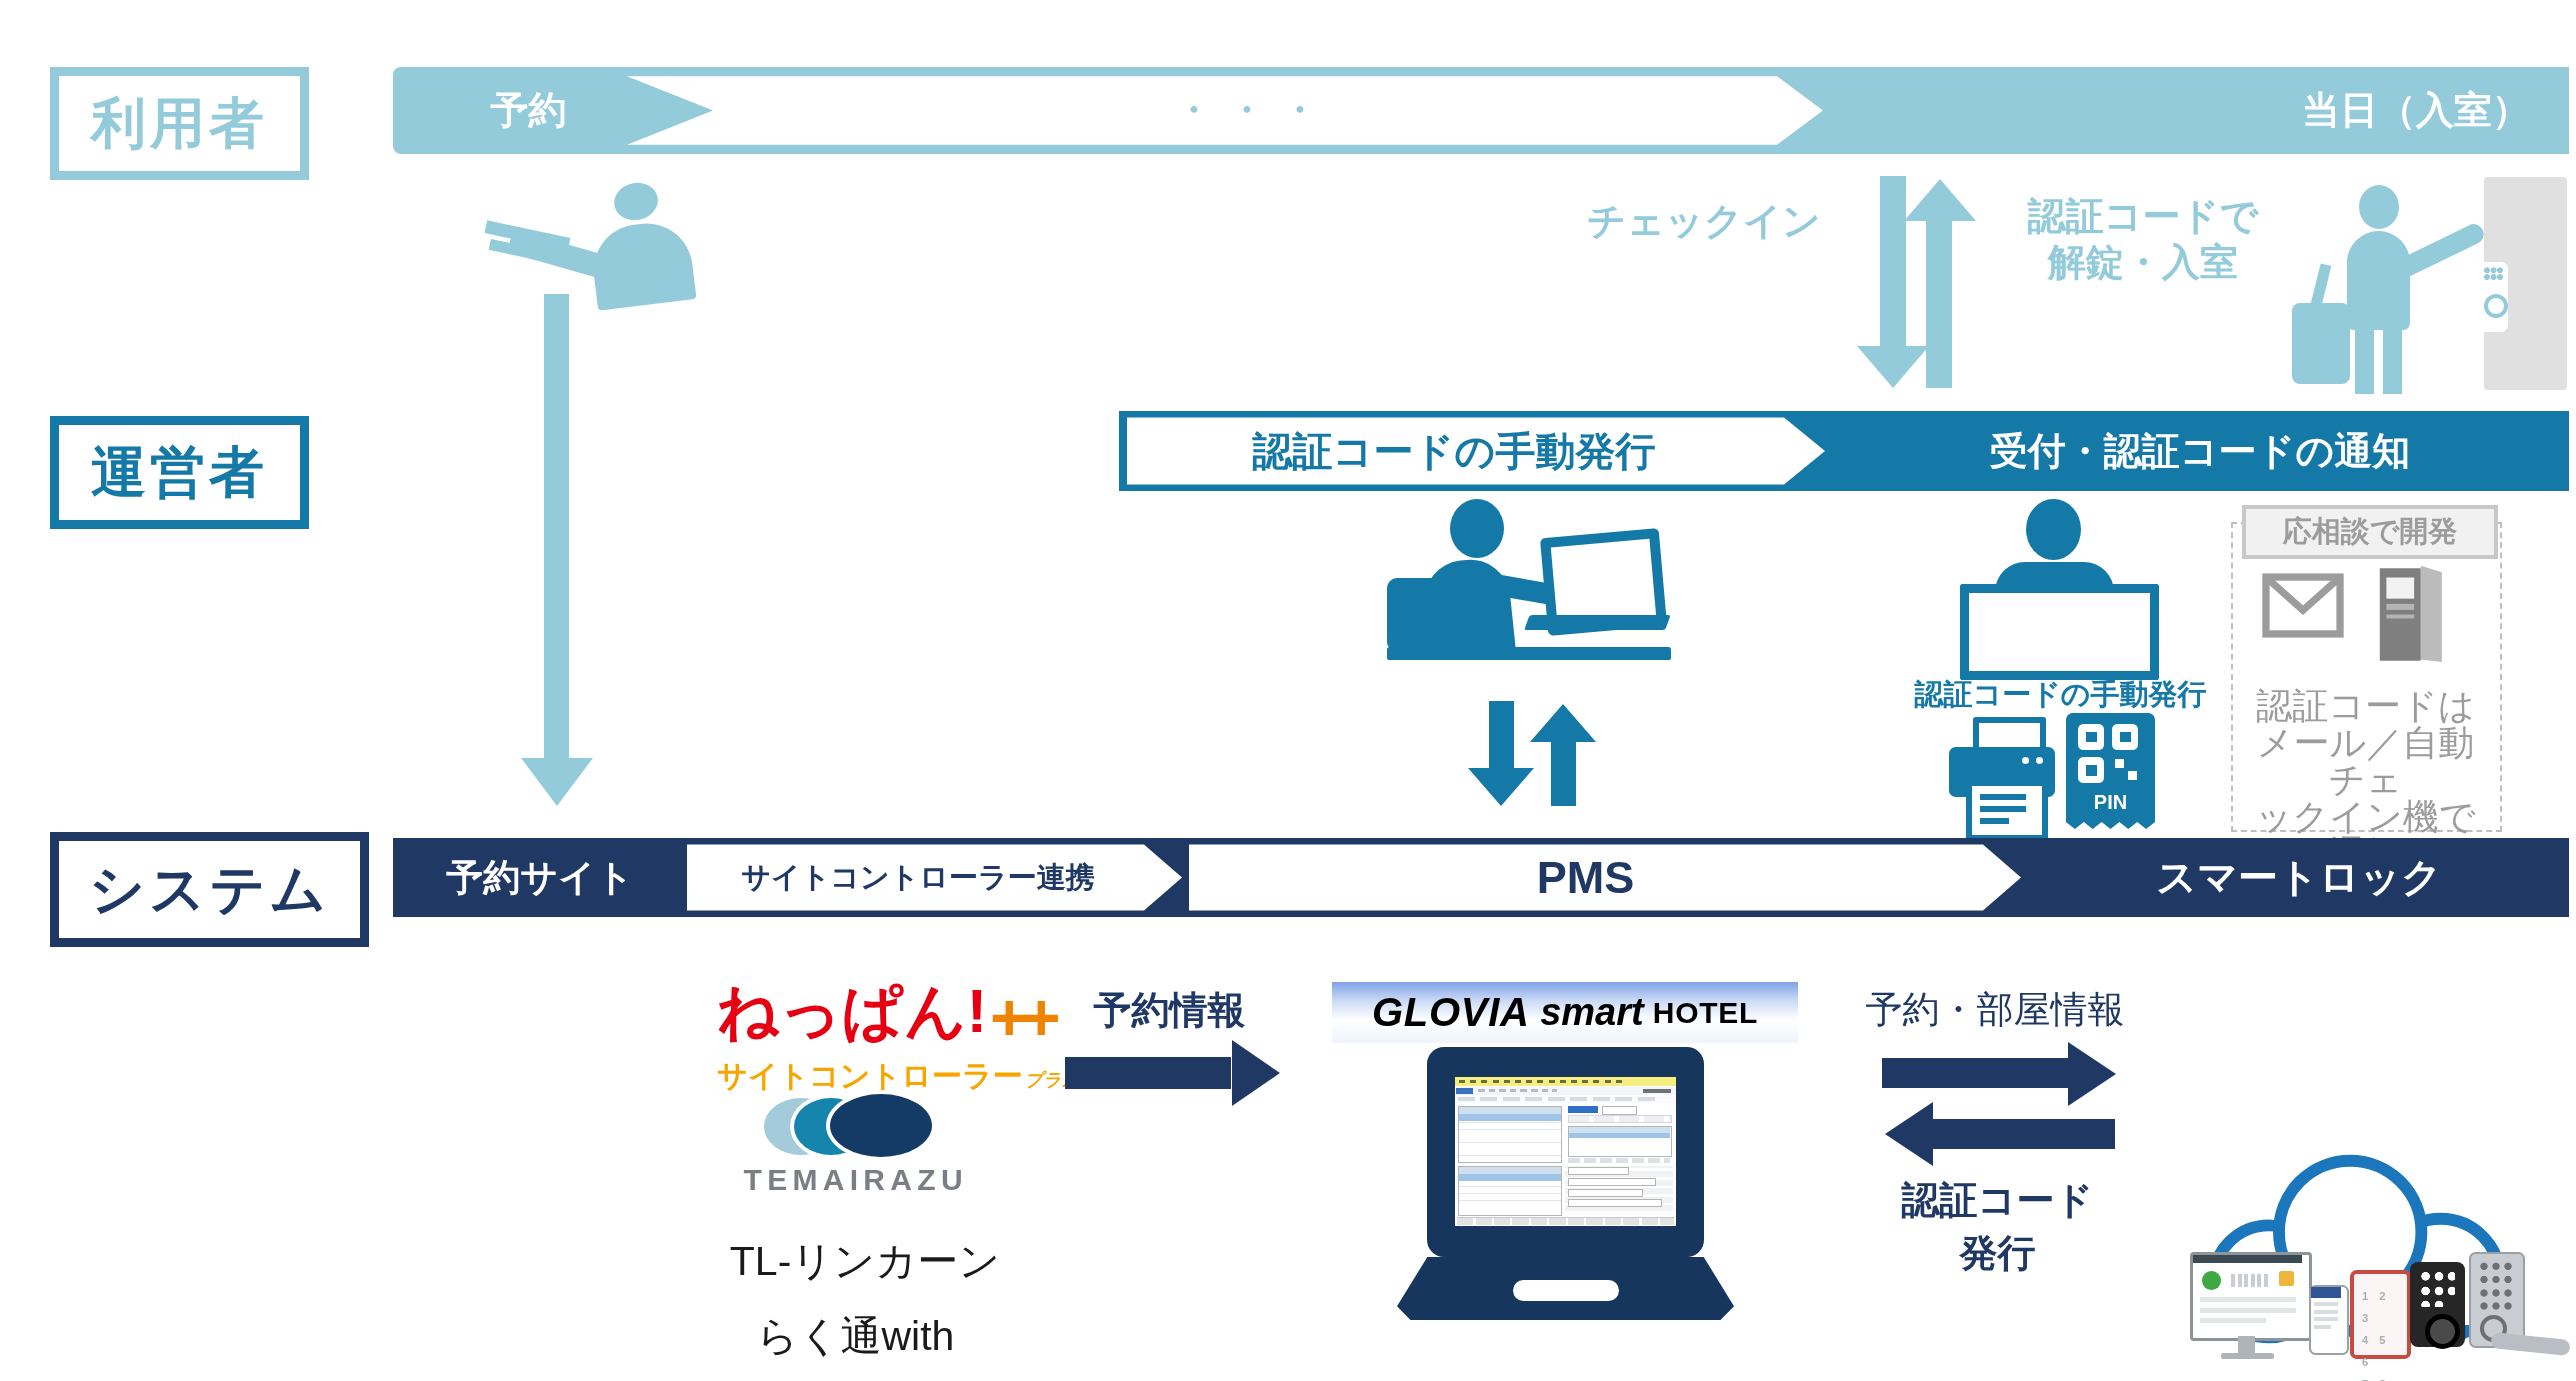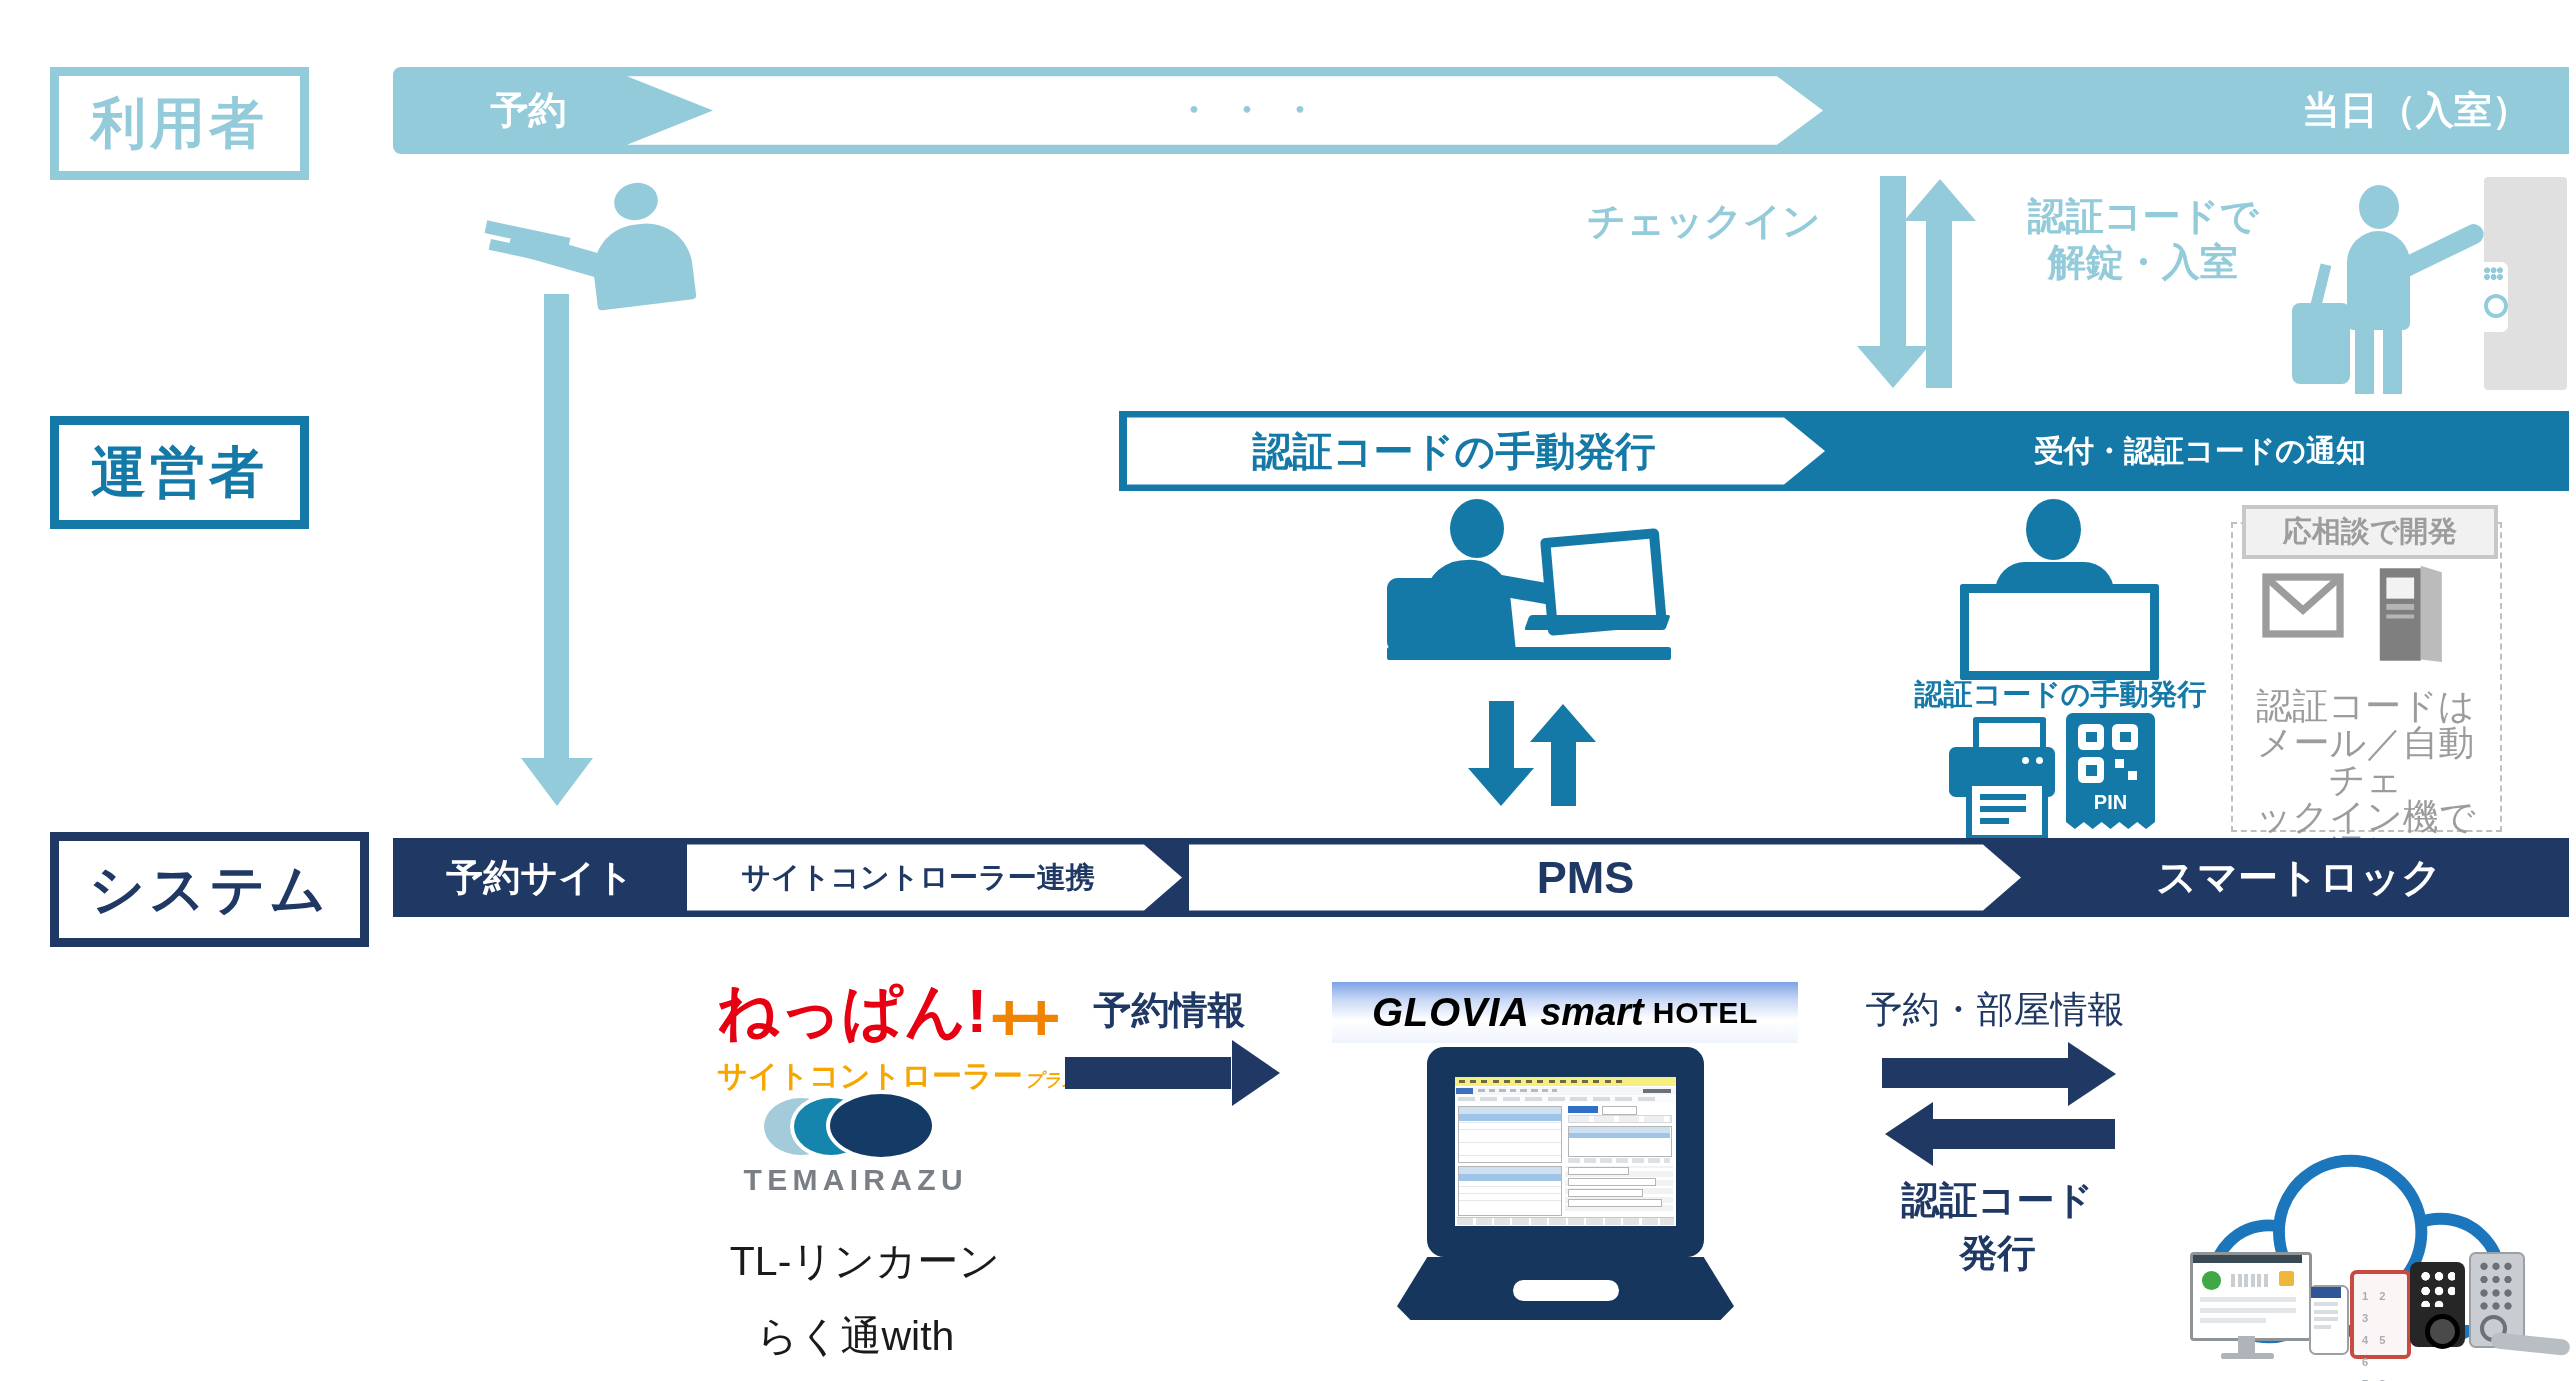--- a/index.html
+++ b/index.html
@@ -91,21 +91,21 @@
     <div class="person-part" style="left:22.5px;top:79px;width:10.6px;height:46px;transform:rotate(14deg);"></div>
     <div class="person-part" style="left:0;top:118px;width:58px;height:81px;border-radius:8px;"></div>
   </div>
 
   <div class="abs" style="left:1119px;top:411px;width:1450px;height:80px;background:var(--teal);"></div>
   <div class="abs" style="left:1127px;top:411px;width:698px;height:80px;background:#fff;
               clip-path:polygon(0 6.6px, calc(100% - 41px) 6.6px, 100% 50%, calc(100% - 41px) calc(100% - 6.6px), 0 calc(100% - 6.6px));"></div>
   <div class="abs bar-text" style="left:1127px;top:411px;width:654px;height:80px;color:var(--teal);font-size:40px;">
     <span>認証コードの手動発行</span>
   </div>
-  <div class="abs bar-text" style="left:1830px;top:411px;width:740px;height:80px;color:#fff;font-size:30px;">
+  <div class="abs bar-text" style="left:1830px;top:411px;width:740px;height:80px;color:#fff;font-size:38px;">
     <span>受付・認証コードの通知</span>
   </div>
 
   <div class="abs" style="left:1387px;top:499px;width:284px;height:165px;">
     <div class="tperson-part" style="left:63px;top:0;width:54px;height:59px;border-radius:50%;"></div>
     <div class="tperson-part" style="left:38px;top:61px;width:86px;height:92px;border-radius:40px 40px 0 0;transform:rotate(-6deg);"></div>
     <div class="tperson-part" style="left:0;top:79px;width:78px;height:74px;border-radius:10.6px;"></div>
     <div class="tperson-part" style="left:99px;top:81px;width:86px;height:21px;border-radius:10.6px;transform:rotate(10deg);"></div>
     <div class="abs" style="left:157px;top:34px;width:99px;height:78px;background:#fff;border:10.6px solid var(--teal);border-radius:5.3px;transform:rotate(-5deg);"></div>
     <div class="tperson-part" style="left:140px;top:116px;width:141px;height:14.5px;transform:skewX(-20deg);border-radius:2.6px;"></div>

